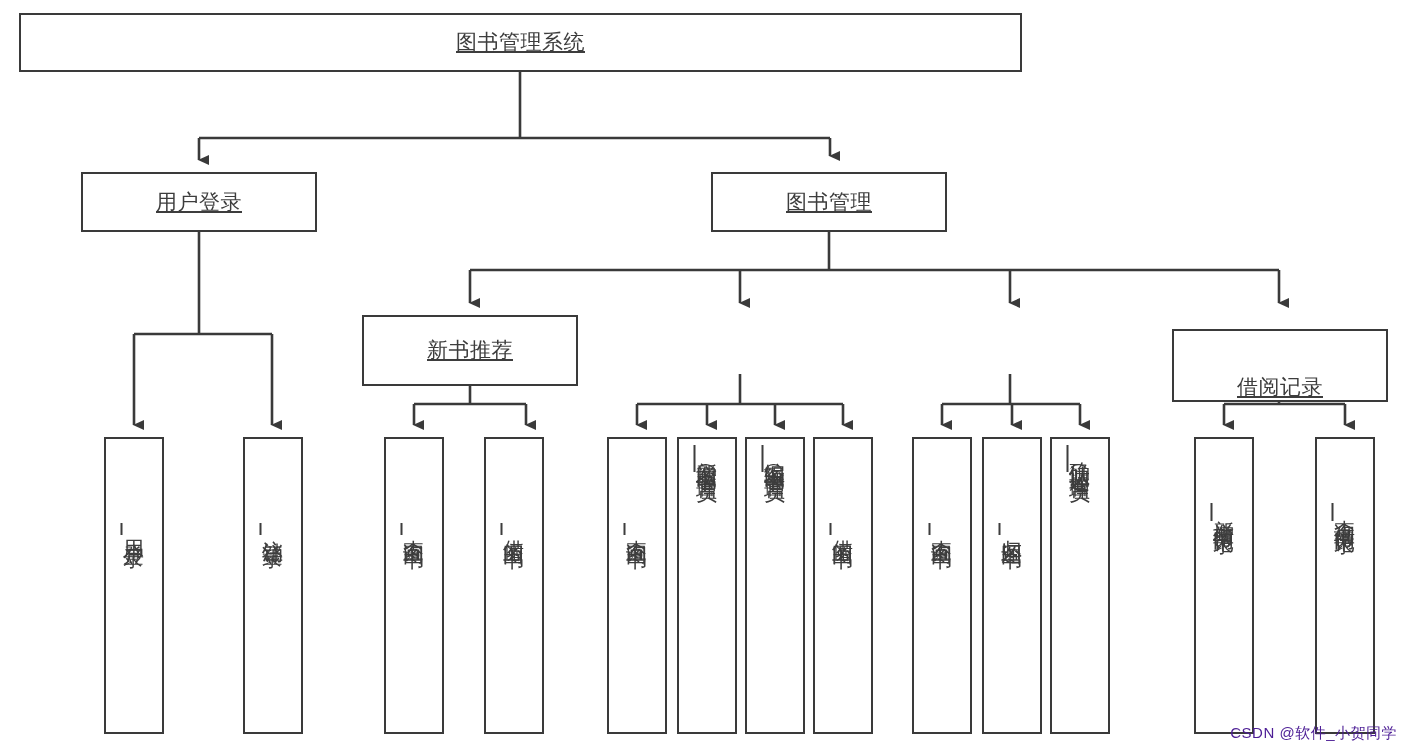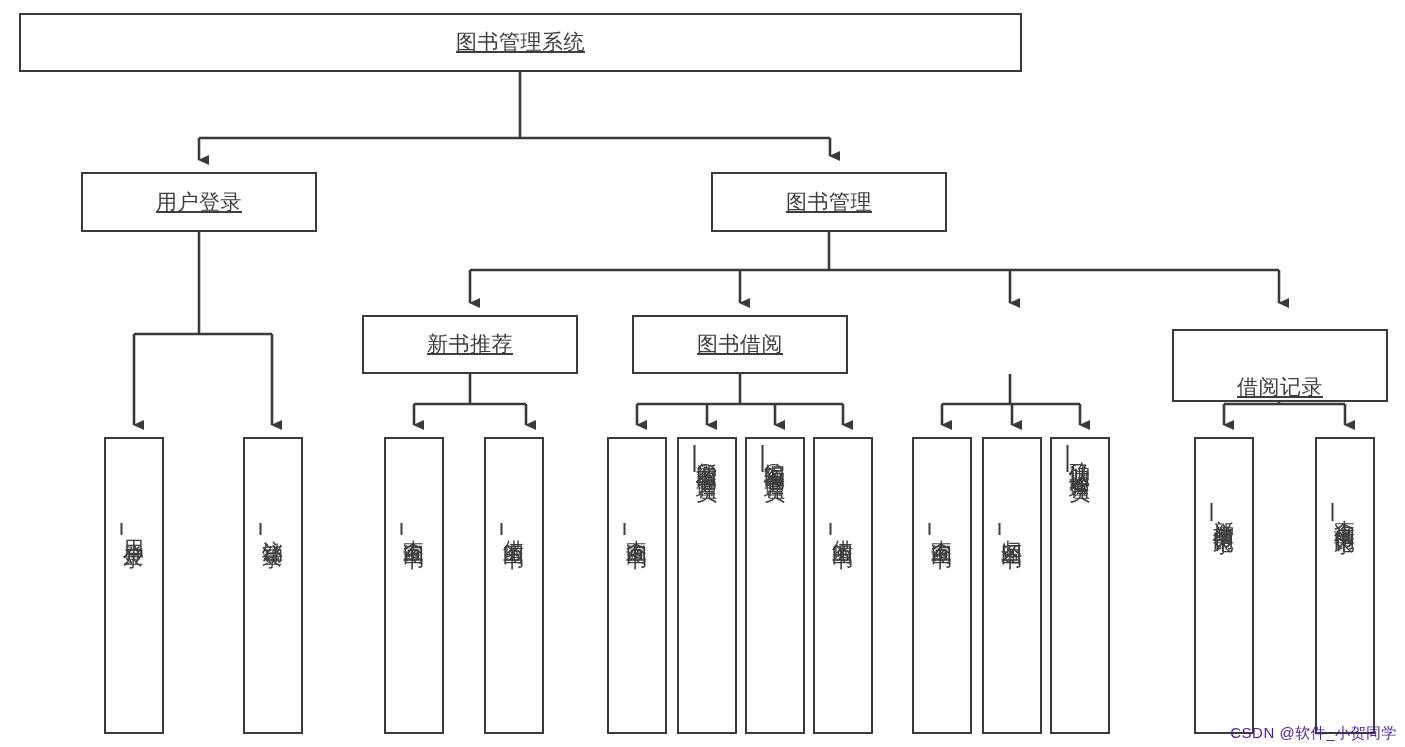--- a/index.html
+++ b/index.html
@@ -132,25 +132,22 @@
     <span class="node-label">图书管理系统</span>
   </div>
 
   <div class="node" style="left:81px; top:172px; width:236px; height:60px;">
     <span class="node-label">用户登录</span>
   </div>
   <div class="node" style="left:711px; top:172px; width:236px; height:60px;">
     <span class="node-label">图书管理</span>
   </div>
 
-  <div class="node" style="left:362px; top:315px; width:216px; height:59px;">
+  <div class="node" style="left:362px; top:315px; width:216px; height:71px;">
     <span class="node-label">新书推荐</span>
-  </div>
-  <div class="node" style="left:632px; top:315px; width:216px; height:59px;">
-    <span class="node-label">图书借阅</span>
   </div>
   <div class="node" style="left:1172px; top:329px; width:216px; height:73px;align-items:flex-end;">
     <span class="node-label">借阅记录</span>
   </div>
 
   <div class="node vertical mid" style="left:104px; top:437px; width:60px; height:297px;">
     <span class="node-label">用户登录</span>
   </div>
   <div class="node vertical mid" style="left:243px; top:437px; width:60px; height:297px;">
     <span class="node-label">注销登录</span>

